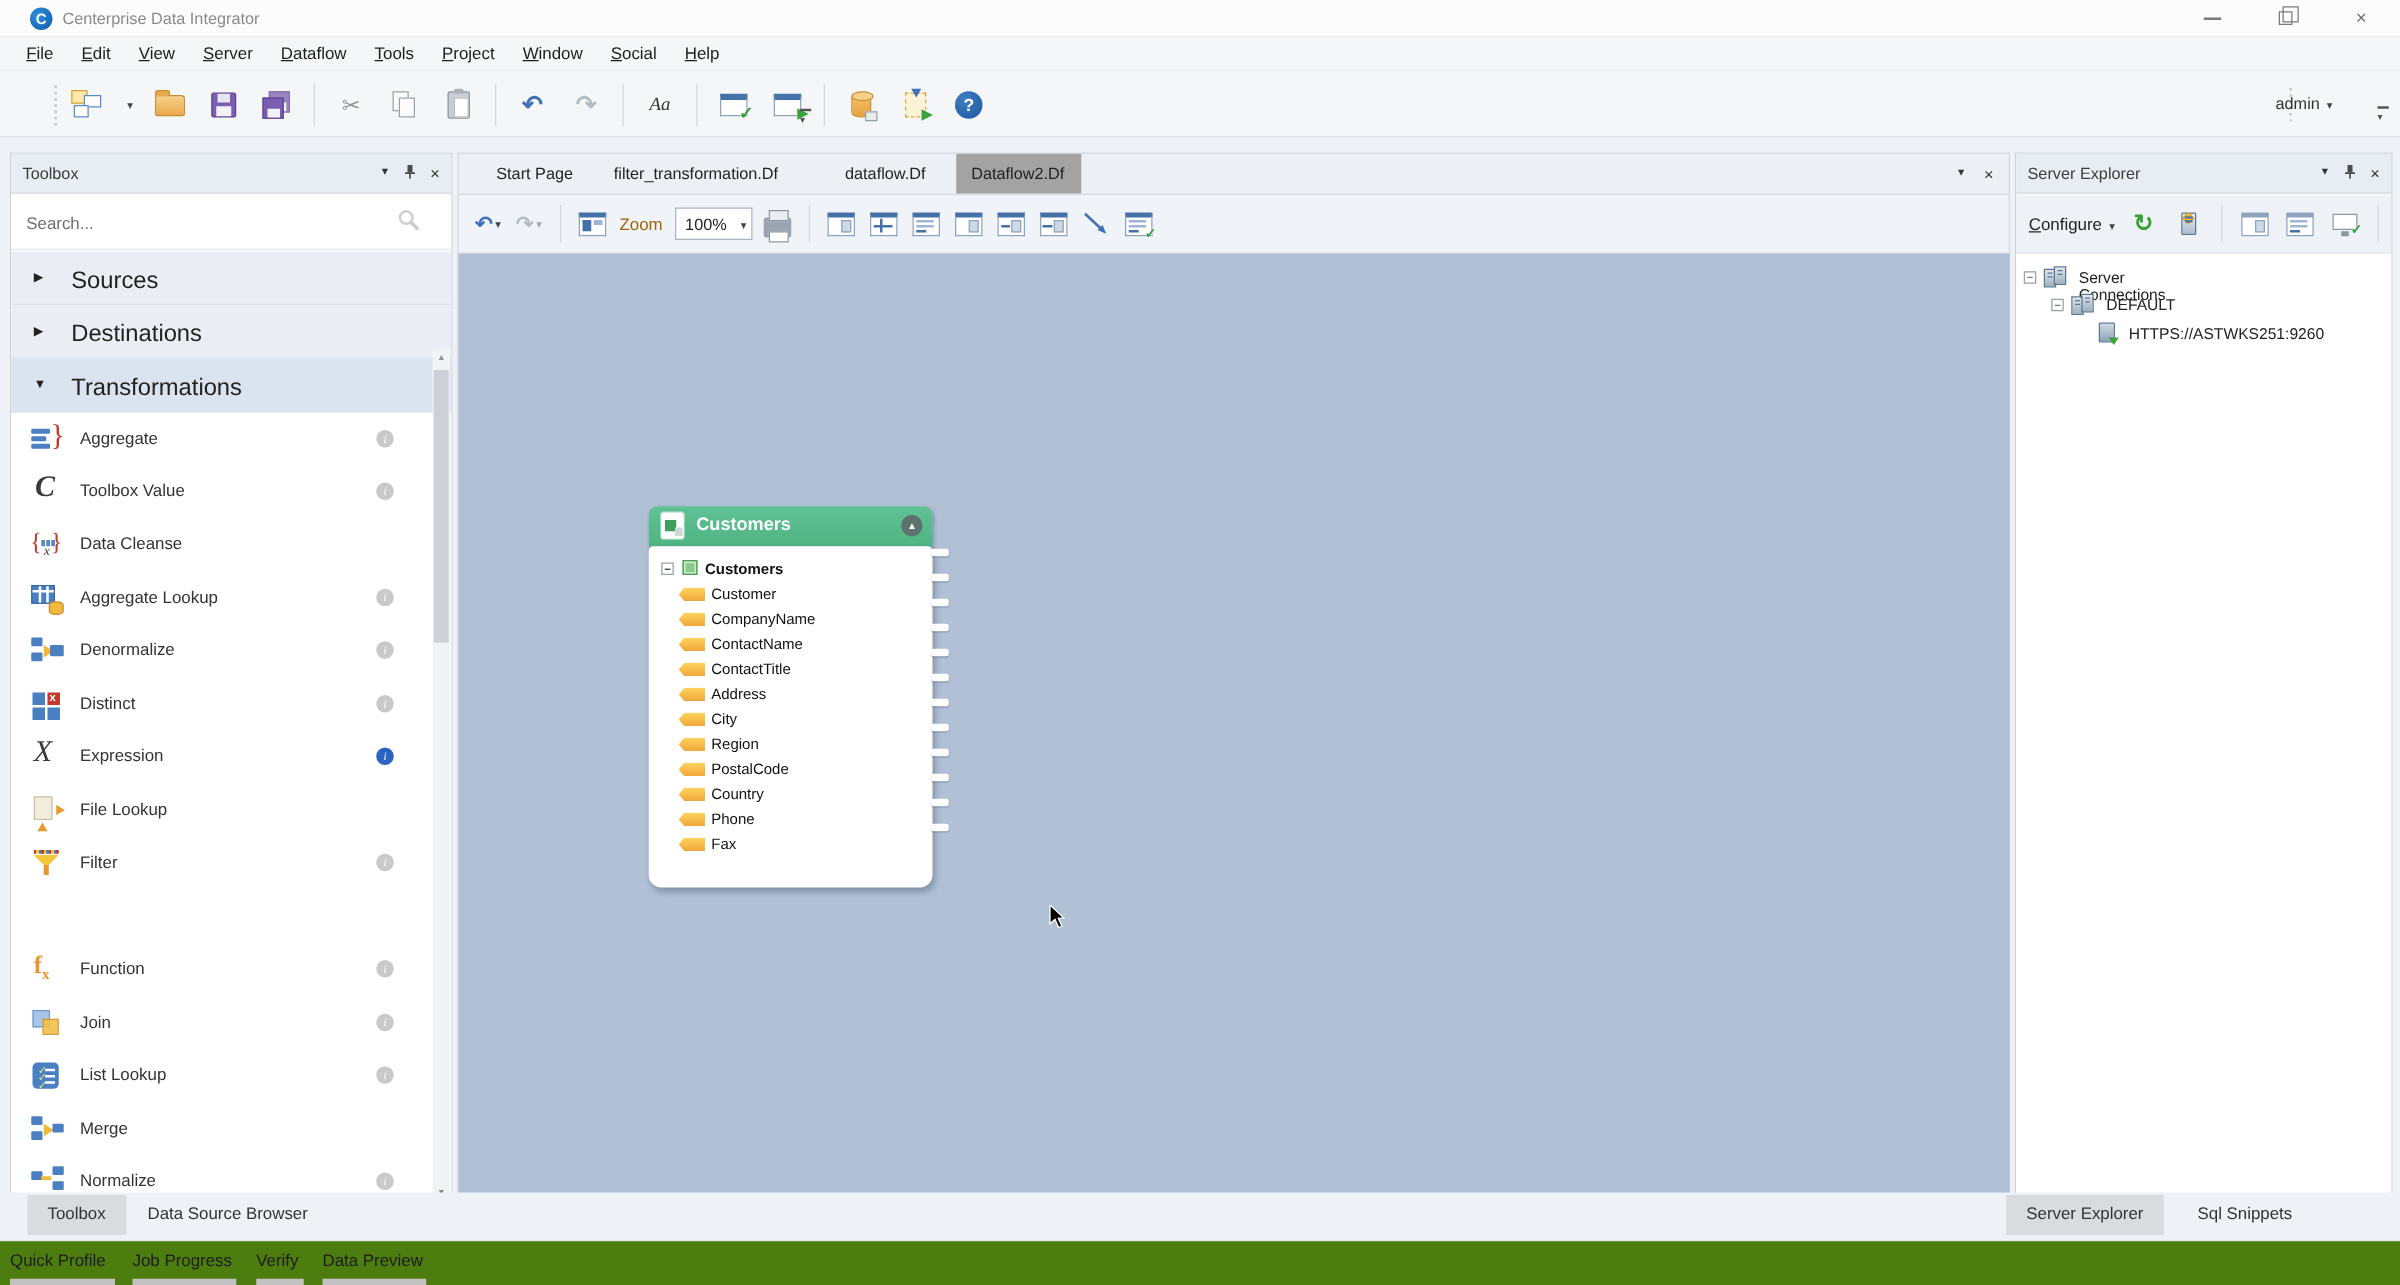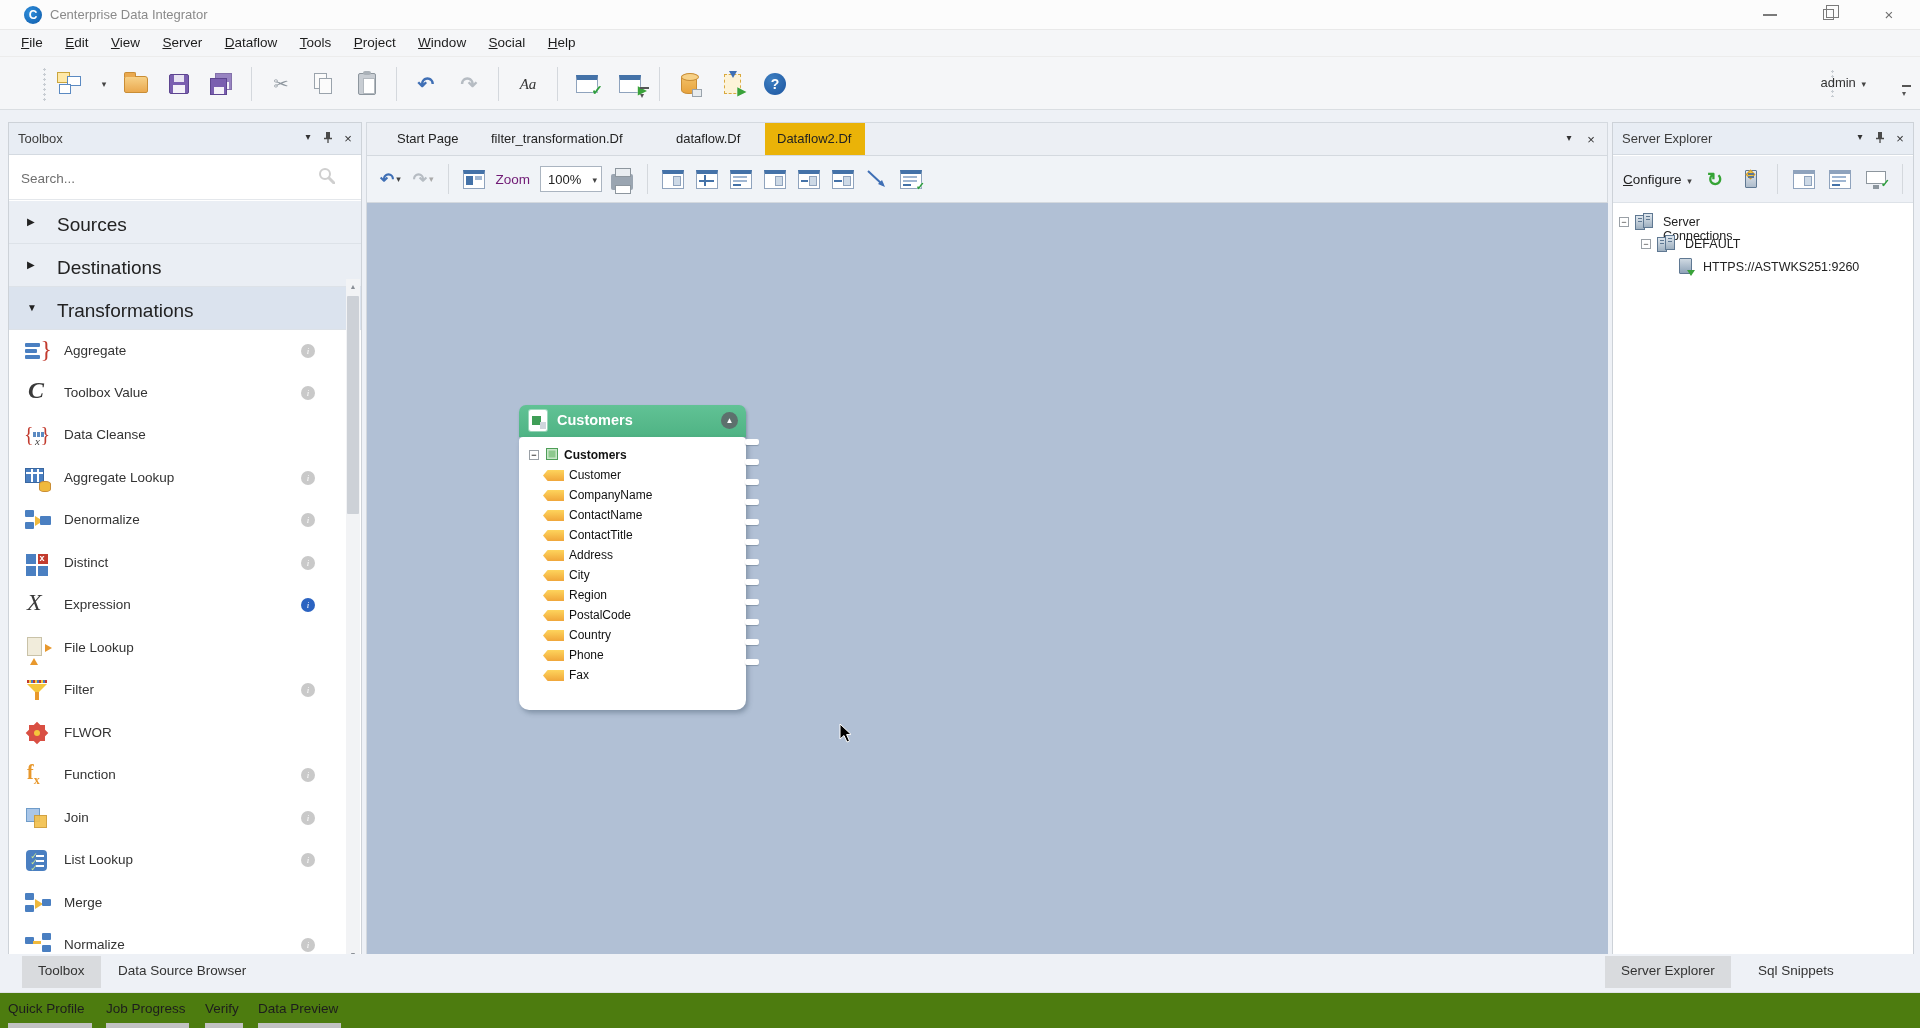--- a/index.html
+++ b/index.html
@@ -144,26 +144,26 @@
   #bottom-tabs { position:absolute; left:0; top:954px; width:1920px; height:38px; background:#eef1f6; }
   .btab { position:absolute; top:2px; height:32px; padding:7px 16px 0; font-size:13.5px; color:#333; }
   .btab.active { background:#d9dbde; }
   #statusbar { position:absolute; left:0; top:992px; width:1920px; height:36px; background:#4d7c0f; border-top:1px solid #e0e3e8; }
   .stab { position:absolute; top:8px; font-size:13.5px; color:#1d1d1d; }
   .stab::after { content:""; position:absolute; left:0; right:2px; top:22px; height:6px; background:#c2c2c2; }
 
   
   #tabstrip { position:absolute; left:366px; top:12px; width:1242px; height:33px; background:#eceff4; border:1px solid #d4d9df; border-bottom:none; }
   .dtab { position:absolute; top:0; height:32px; padding:8px 14px 0; font-size:13px; color:#222; }
-  .dtab.active { background:#eab308;padding-left:12px; }
+  .dtab.active { background:#a3a3a3;padding-left:12px; }
   #tabstrip .strip-ic { position:absolute; top:9px; font-size:10px; color:#333; width:16px; text-align:center; }
   #canvas-toolbar { position:absolute; left:366px; top:45px; width:1242px; height:48px; background:#f0f3f7; border:1px solid #d4d9df; display:flex; align-items:center; padding-left:10px; gap:6px; }
   .cbtn { height:34px; min-width:26px; display:flex; align-items:center; justify-content:center; border-radius:3px; padding:0 3px; position:relative; }
   .csep { width:1px; height:30px; background:#d4d8dd; margin:0 5px; }
-  .zoom-lbl { font-size:13.5px; color:#701a75; margin:0 4px 0 2px; }
+  .zoom-lbl { font-size:13.5px; color:#a16207; margin:0 4px 0 2px; }
   #zoom-combo { width:62px; height:26px; background:#fff; border:1px solid #aab4c0; display:flex; align-items:center; font-size:13px; color:#222; padding-left:7px; position:relative; }
   #zoom-combo .dd { position:absolute; right:4px; top:8px; font-size:9px; color:#444; }
   .icon-print { position:relative; width:22px; height:16px; background:#9aa5b1; border-radius:2px; top:3px; }
   .icon-print::before { content:""; position:absolute; left:4px; top:-6px; width:14px; height:7px; background:#e9edf1; border:1px solid #8d969e; }
   .icon-print::after { content:""; position:absolute; left:4px; bottom:-4px; width:14px; height:7px; background:#fff; border:1px solid #8d969e; }
   .wic { position:relative; width:22px; height:19px; background:#fff; border:1.3px solid #8fa3bd; border-top:4.5px solid #4472a8; }
   .wic i { position:absolute; background:#9fb6d2; }
   .wic.v1 i.a{left:2px;top:2px;width:7px;height:9px;background:#4472a8;}
   .wic.v1 i.b{right:2px;top:2px;width:7px;height:4px;}
   .wic.v2 i.a{left:2px;top:6px;width:15px;height:2px;background:#4472a8;} .wic.v2 i.b{left:7px;top:1px;width:2px;height:11px;background:#4472a8;}
@@ -440,28 +440,20 @@
       </div>
       <div class="titem" style="top:468px">
         <span class="tb-ico fil">
             <span class="row"></span>
             <span class="cone"></span>
             <span class="stem"></span>
           </span>
         <span class="lbl">Filter</span>
         <span class="info-dot">i</span>
       </div>
-      <div class="titem" style="top:511px">
-        <span class="tb-ico flw">
-            <span class="s1"></span>
-            <span class="s2"></span>
-            <span class="c"></span>
-          </span>
-        <span class="lbl">FLWOR</span>
-      </div>
       <div class="titem" style="top:553px">
         <span class="tb-ico">
             <span class="fnx"><span>f</span><sub>x</sub></span>
           </span>
         <span class="lbl">Function</span>
         <span class="info-dot">i</span>
       </div>
       <div class="titem" style="top:596px">
         <span class="tb-ico join">
             <span class="sq1"></span>

